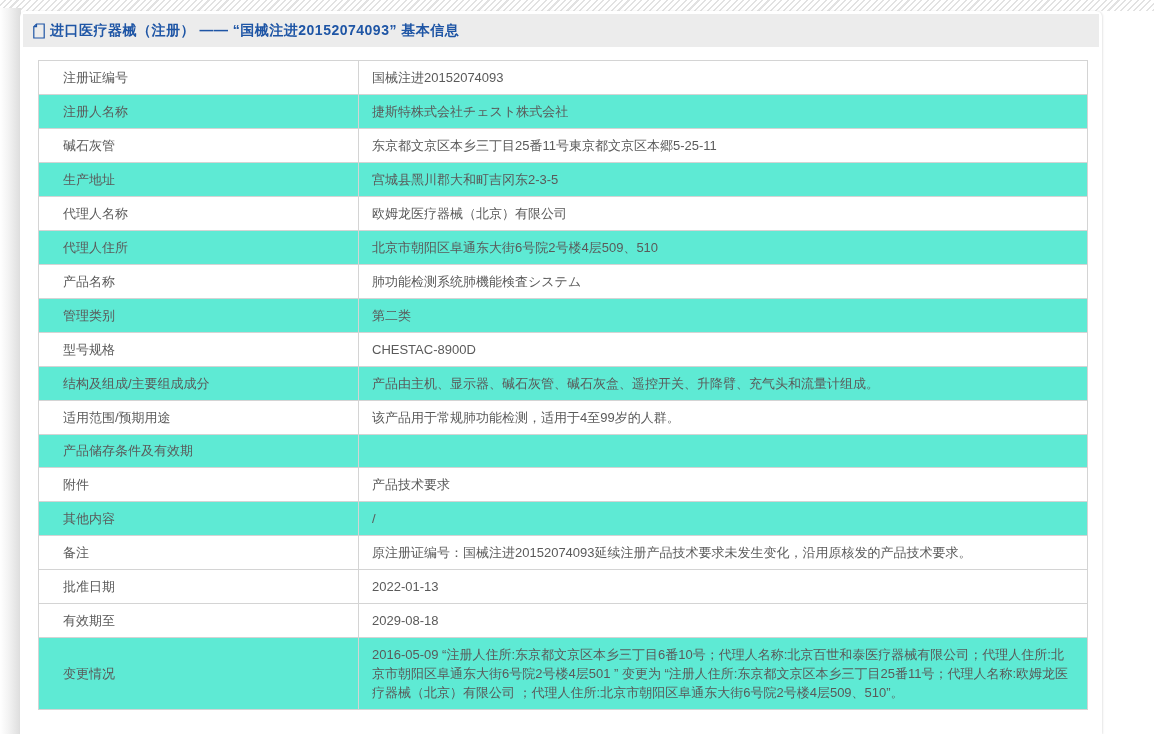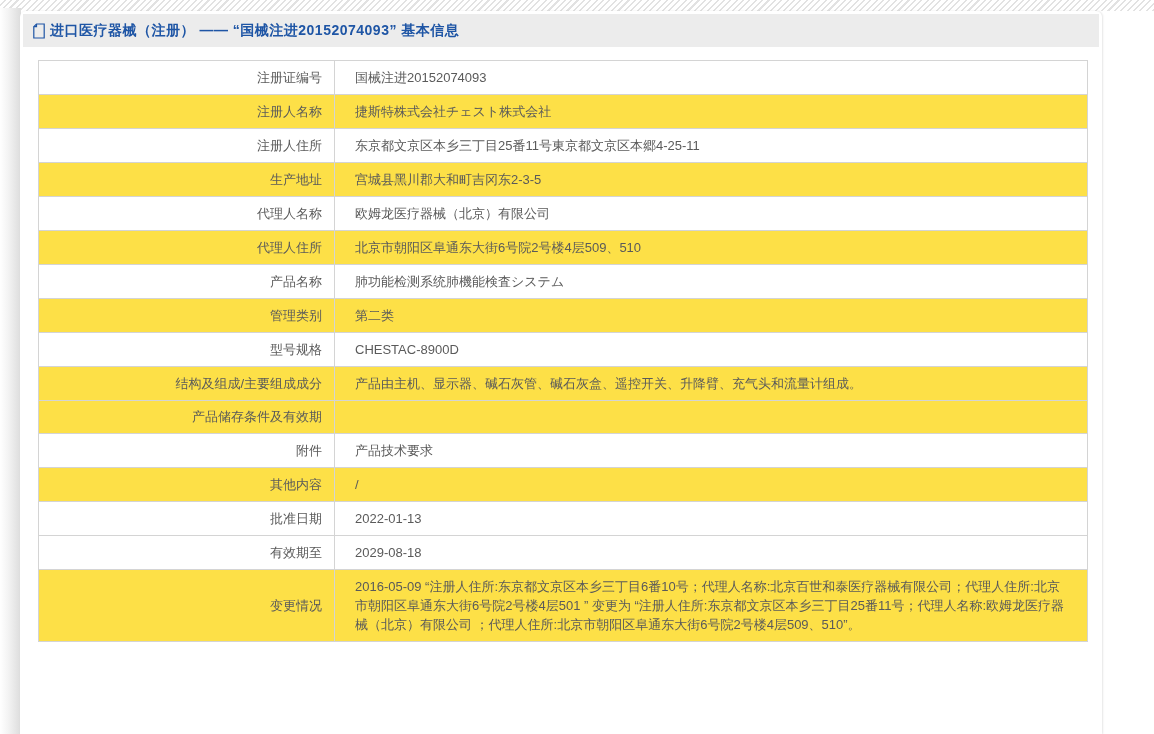--- a/index.html
+++ b/index.html
@@ -52,28 +52,28 @@
 
   .info-table {
     margin: 13px 14px 0 18px;
     width: 1050px;
     border-collapse: collapse;
     table-layout: fixed;
     font-size: 13px;
     color: #5a5a5a;
   }
   .info-table td { border: 1px solid #d4d4d4; vertical-align: middle; }
-  .info-table tr.alt td { background: #fde047; }
+  .info-table tr.alt td { background: #5eead4; }
   td.cell-label {
     width: 283px;
-    text-align: right;
-    padding: 7px 12px 7px 0;
+    text-align: left;
+    padding: 7px 12px 7px 24px;
   }
   td.cell-value {
-    padding: 7px 20px;
+    padding: 7px 13px;
     line-height: 19px;
     word-break: break-all;
   }
   td.cell-value .para { line-height: 19px; }
 </style>
 </head>
 <body>
 
 <div class="page">
   <div class="top-stripes"></div>
@@ -94,22 +94,22 @@
     <td class="cell-label">注册证编号</td>
     <td class="cell-value">国械注进20152074093</td>
   </tr>
 
   <tr class="alt">
     <td class="cell-label">注册人名称</td>
     <td class="cell-value">捷斯特株式会社チェスト株式会社</td>
   </tr>
 
   <tr>
-    <td class="cell-label">注册人住所</td>
-    <td class="cell-value">东京都文京区本乡三丁目25番11号東京都文京区本郷4-25-11</td>
+    <td class="cell-label">碱石灰管</td>
+    <td class="cell-value">东京都文京区本乡三丁目25番11号東京都文京区本郷5-25-11</td>
   </tr>
 
   <tr class="alt">
     <td class="cell-label">生产地址</td>
     <td class="cell-value">宫城县黑川郡大和町吉冈东2-3-5</td>
   </tr>
 
   <tr>
     <td class="cell-label">代理人名称</td>
     <td class="cell-value">欧姆龙医疗器械（北京）有限公司</td>
@@ -133,36 +133,44 @@
   <tr>
     <td class="cell-label">型号规格</td>
     <td class="cell-value">CHESTAC-8900D</td>
   </tr>
 
   <tr class="alt">
     <td class="cell-label">结构及组成/主要组成成分</td>
     <td class="cell-value">产品由主机、显示器、碱石灰管、碱石灰盒、遥控开关、升降臂、充气头和流量计组成。</td>
   </tr>
 
+  <tr>
+    <td class="cell-label">适用范围/预期用途</td>
+    <td class="cell-value">该产品用于常规肺功能检测，适用于4至99岁的人群。</td>
+  </tr>
 
   <tr class="alt">
     <td class="cell-label">产品储存条件及有效期</td>
     <td class="cell-value"></td>
   </tr>
 
   <tr>
     <td class="cell-label">附件</td>
     <td class="cell-value">产品技术要求</td>
   </tr>
 
   <tr class="alt">
     <td class="cell-label">其他内容</td>
     <td class="cell-value">/</td>
   </tr>
 
+  <tr>
+    <td class="cell-label">备注</td>
+    <td class="cell-value">原注册证编号：国械注进20152074093延续注册产品技术要求未发生变化，沿用原核发的产品技术要求。</td>
+  </tr>
 
 
   <tr>
     <td class="cell-label">批准日期</td>
     <td class="cell-value">2022-01-13</td>
   </tr>
 
 
   <tr>
     <td class="cell-label">有效期至</td>

